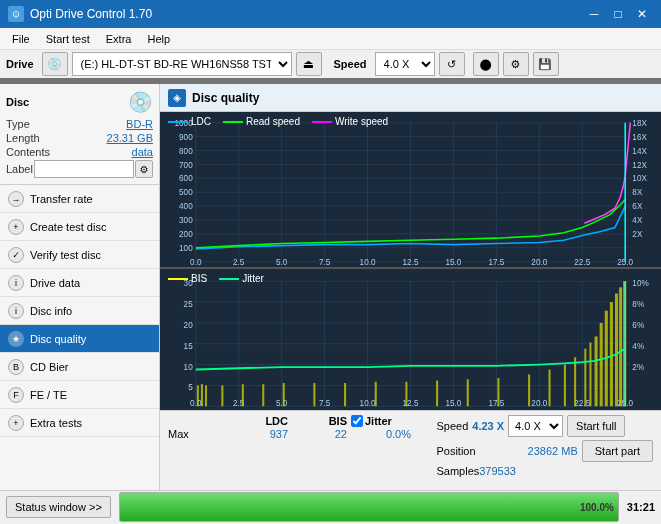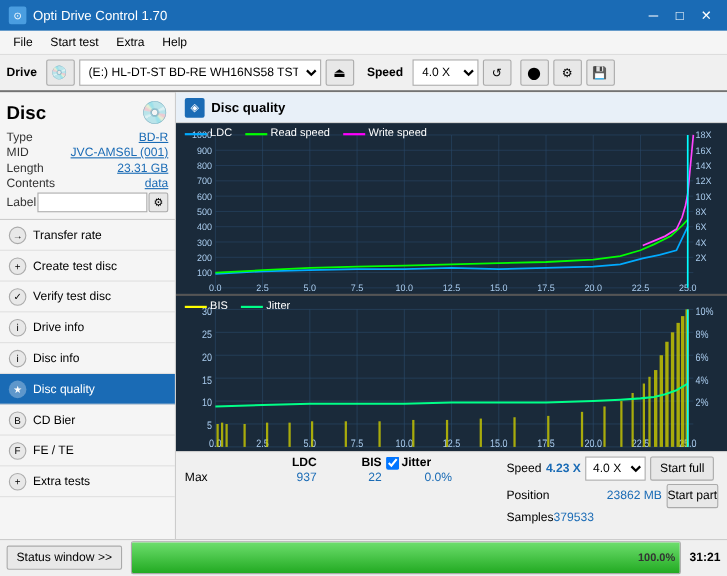--- a/index.html
+++ b/index.html
@@ -10,36 +10,36 @@
     .title-bar-left { display: flex; align-items: center; gap: 6px; }
     .title-bar-icon { width: 16px; height: 16px; background: #4a9de0; border-radius: 2px; display: flex; align-items: center; justify-content: center; font-size: 9px; }
     .title-bar-controls { display: flex; gap: 2px; }
     .title-btn { width: 22px; height: 18px; background: transparent; border: none; color: white; cursor: pointer; display: flex; align-items: center; justify-content: center; font-size: 12px; border-radius: 2px; }
 
     
     .menu-bar { background: #f5f5f5; height: 22px; display: flex; align-items: center; padding: 0 4px; border-bottom: 1px solid #ddd; font-size: 11px; }
     .menu-item { padding: 2px 8px; cursor: pointer; border-radius: 2px; }
 
     
-    .toolbar { background: #f0f0f0; height: 34px; display: flex; align-items: center; padding: 0 6px; gap: 4px; border-bottom: 2px solid #737373; }
+    .toolbar { background: #f0f0f0; height: 34px; display: flex; align-items: center; padding: 0 6px; gap: 4px; border-bottom: 6px solid #737373; }
     .toolbar-label { font-size: 11px; font-weight: bold; margin-right: 4px; }
     .drive-select { height: 24px; border: 1px solid #aaa; background: white; font-size: 11px; padding: 0 4px; width: 220px; }
     .toolbar-btn { height: 24px; width: 26px; background: #e8e8e8; border: 1px solid #aaa; cursor: pointer; display: flex; align-items: center; justify-content: center; border-radius: 2px; font-size: 12px; }
     .speed-label { font-size: 11px; font-weight: bold; margin-left: 8px; margin-right: 4px; }
     .speed-select { height: 24px; border: 1px solid #aaa; background: white; font-size: 11px; padding: 0 4px; width: 60px; }
     .toolbar-icon-btn { height: 24px; width: 26px; background: #e8e8e8; border: 1px solid #aaa; cursor: pointer; display: flex; align-items: center; justify-content: center; border-radius: 2px; }
 
     
     .main { display: flex; height: calc(524px - 84px - 34px); }
 
     
     .sidebar { width: 160px; background: #f5f5f5; border-right: 1px solid #ccc; display: flex; flex-direction: column; }
     .disc-section { padding: 6px; border-bottom: 1px solid #ccc; }
     .disc-header { display: flex; align-items: center; justify-content: space-between; margin-bottom: 4px; }
-    .disc-title { font-weight: bold; font-size: 17px; }
+    .disc-title { font-weight: bold; font-size: 11px; }
     .disc-field { display: flex; justify-content: space-between; margin-bottom: 2px; font-size: 11px; }
     .disc-field-label { color: #333; }
     .disc-field-value { color: #1a6bb5; text-align: right; text-decoration: underline; }
     .disc-label-row { display: flex; align-items: center; justify-content: space-between; margin-top: 2px; }
     .disc-label-input { height: 18px; border: 1px solid #aaa; font-size: 10px; padding: 0 2px; width: 100px; }
     
     .nav-items { flex: 1; }
     .nav-item { height: 28px; display: flex; align-items: center; padding: 0 8px; cursor: pointer; font-size: 11px; border-bottom: 1px solid #e0e0e0; gap: 6px; }
     .nav-item.active { background: #1a6bb5; color: white; }
     .nav-item-icon { width: 16px; height: 16px; border-radius: 50%; display: flex; align-items: center; justify-content: center; font-size: 9px; flex-shrink: 0; }
@@ -56,21 +56,21 @@
 
     
     .charts-container { flex: 1; display: flex; flex-direction: column; background: #2a3a4a; position: relative; }
     
     .chart-upper { flex: 1.1; position: relative; border-bottom: 2px solid #555; }
     .chart-lower { flex: 1; position: relative; }
     
     
     .stats-bar { background: #f0f0f0; height: 80px; border-top: 1px solid #ccc; padding: 4px 8px; display: flex; flex-direction: column; gap: 2px; }
     .start-full-btn { height: 22px; padding: 0 8px; background: #e8e8e8; border: 1px solid #aaa; cursor: pointer; font-size: 11px; border-radius: 2px; }
-    .start-part-btn { height: 22px; padding: 0 0; background: #e8e8e8; border: 1px solid #aaa; cursor: pointer; font-size: 11px; border-radius: 2px; }
+    .start-part-btn { height: 22px; padding: 0 12px; background: #e8e8e8; border: 1px solid #aaa; cursor: pointer; font-size: 11px; border-radius: 2px; }
     .speed-select2 { height: 22px; border: 1px solid #aaa; background: white; font-size: 11px; padding: 0 2px; width: 55px; }
 
     
     .status-bar { background: #f0f0f0; height: 30px; display: flex; align-items: center; padding: 16px 6px; gap: 8px; border-top: 1px solid #ccc; }
     .status-window-btn { height: 22px; padding: 0 8px; background: #e8e8e8; border: 1px solid #aaa; cursor: pointer; font-size: 11px; border-radius: 2px; }
     .progress-bar-container { flex: 1; height: 30px; background: #ddd; border: 1px solid #aaa; border-radius: 2px; overflow: hidden; position: relative; }
     .progress-bar-fill { height: 100%; background: linear-gradient(to bottom, #6dde6d, #22aa22); }
     .progress-text { position: absolute; right: 4px; top: 0; bottom: 0; display: flex; align-items: center; font-size: 10px; font-weight: bold; color: #333; }
 
     
@@ -127,24 +127,20 @@
     <div class="disc-section">
       <div class="disc-header">
         <span class="disc-title">Disc</span>
         <div style="font-size:20px">💿</div>
       </div>
       <div class="disc-field">
         <span class="disc-field-label">Type</span>
         <span class="disc-field-value">BD-R</span>
       </div>
       <div class="disc-field">
-        <span class="disc-field-label">MID</span>
-        <span class="disc-field-value">JVC-AMS6L (001)</span>
-      </div>
-      <div class="disc-field">
         <span class="disc-field-label">Length</span>
         <span class="disc-field-value">23.31 GB</span>
       </div>
       <div class="disc-field">
         <span class="disc-field-label">Contents</span>
         <span class="disc-field-value">data</span>
       </div>
       <div class="disc-label-row">
         <span class="disc-field-label">Label</span>
         <input class="disc-label-input" type="text" value="" style="">
@@ -160,21 +156,21 @@
       <div class="nav-item">
         <div class="nav-item-icon">+</div>
         <span>Create test disc</span>
       </div>
       <div class="nav-item">
         <div class="nav-item-icon">✓</div>
         <span>Verify test disc</span>
       </div>
       <div class="nav-item">
         <div class="nav-item-icon">i</div>
-        <span>Drive info</span>
+        <span>Drive data</span>
       </div>
       <div class="nav-item">
         <div class="nav-item-icon">i</div>
         <span>Disc info</span>
       </div>
       <div class="nav-item active">
         <div class="nav-item-icon">★</div>
         <span>Disc quality</span>
       </div>
       <div class="nav-item">

